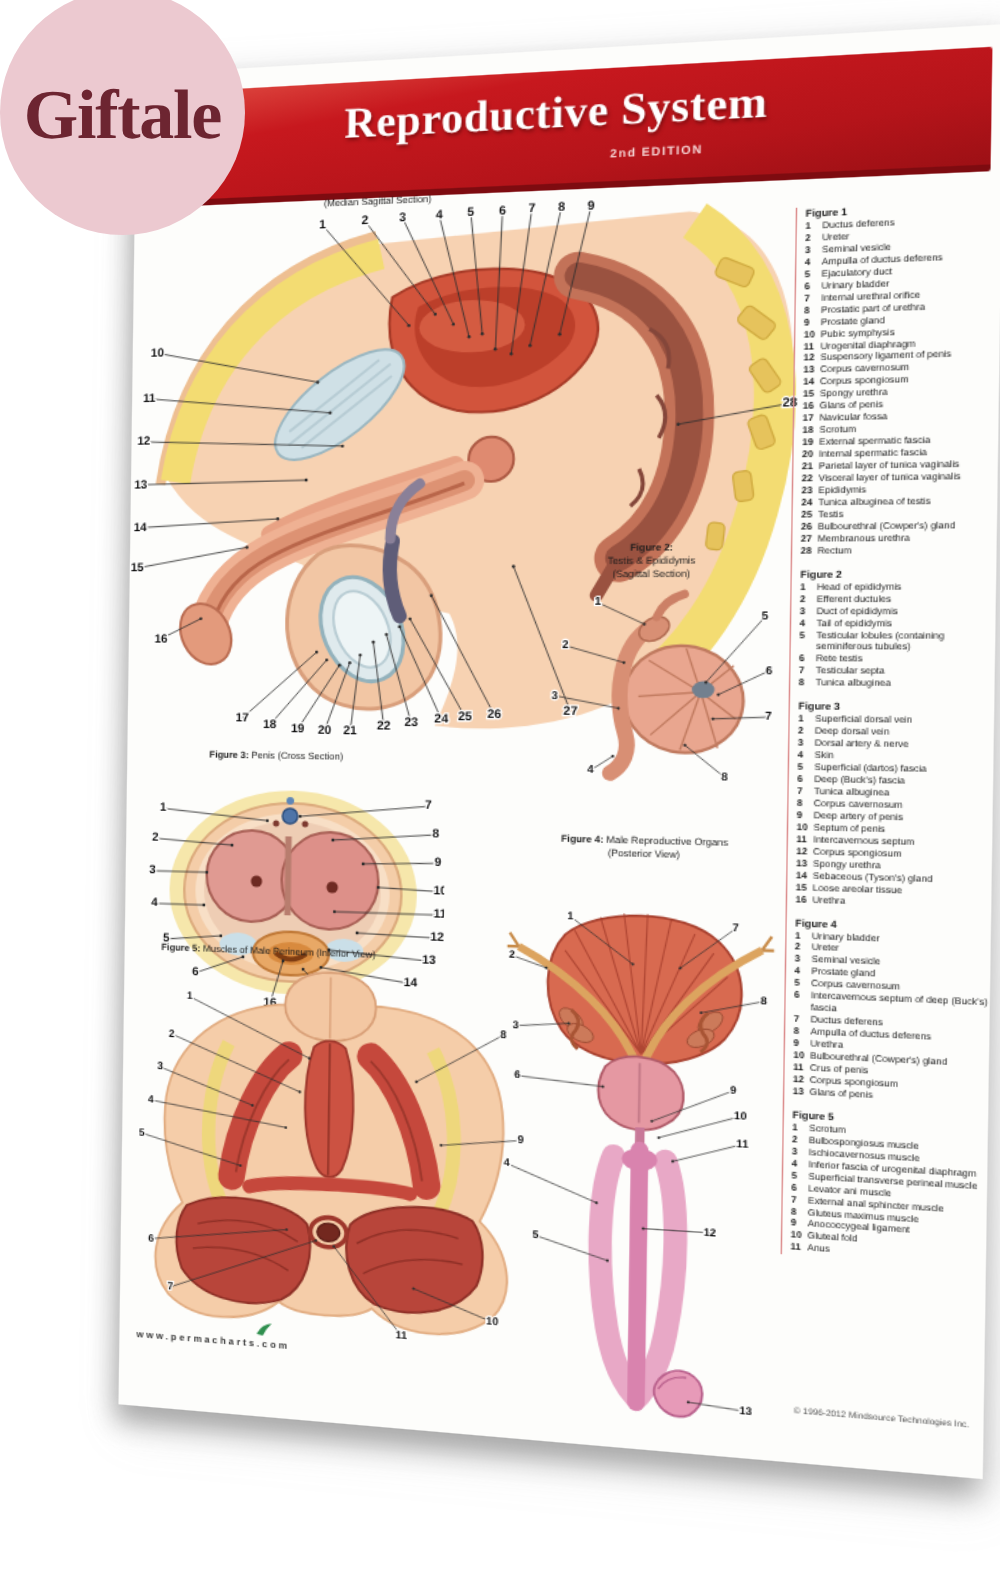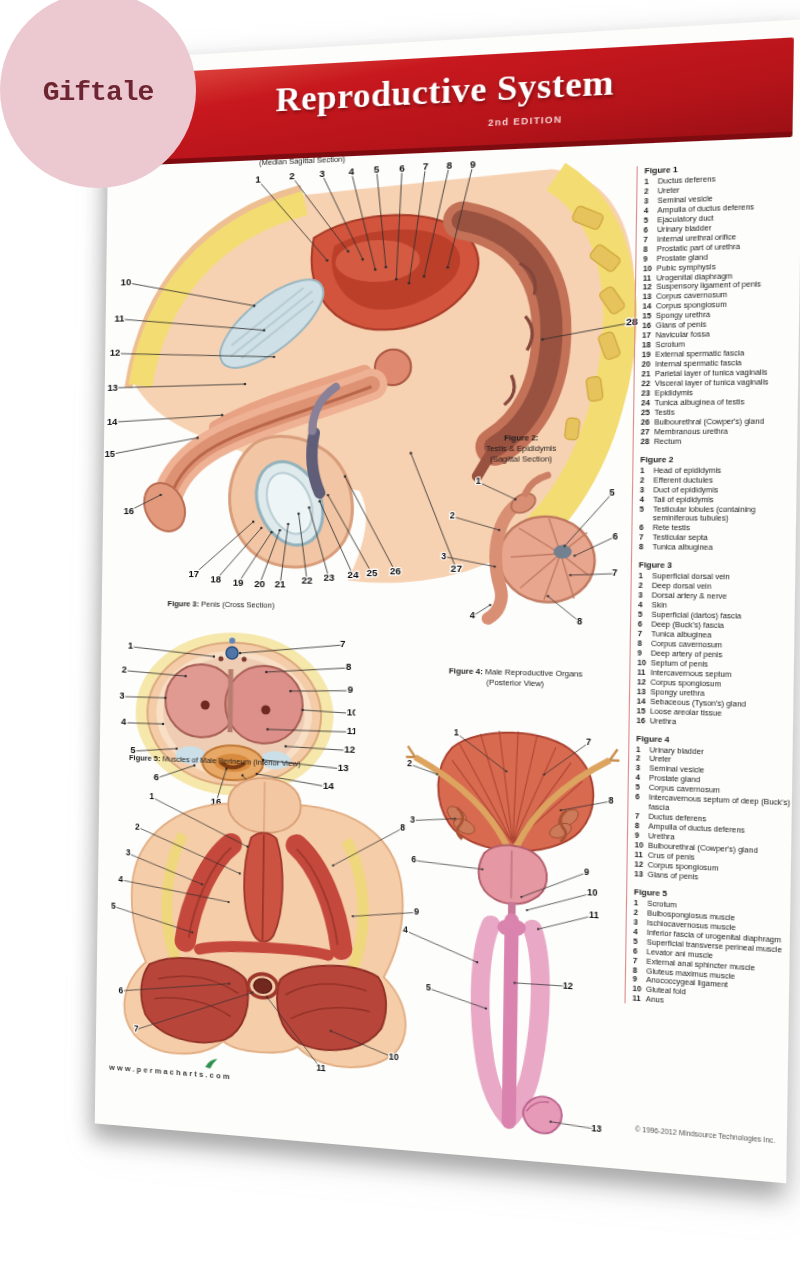--- a/index.html
+++ b/index.html
@@ -58,21 +58,21 @@
   
   .website{position:absolute;left:14px;top:1002px;font-size:7.5px;font-weight:700;
     letter-spacing:2.2px;color:#3a3a3a;}
   .leaf{position:absolute;left:96px;top:-13px;width:14px;height:12px;}
   .copyright{position:absolute;right:10px;top:1022px;width:170px;text-align:right;
     font-size:6.4px;color:#555555;}
 
   
   .badge{position:absolute;left:0px;top:-8px;width:196px;height:196px;border-radius:50%;
     background:#ecc9d0;display:flex;align-items:center;justify-content:center;z-index:10;}
-  .badge span{font-family:Liberation Mono, monospace;font-weight:700;font-size:28px;color:#6d2531;
+  .badge span{font-family:Liberation Serif, serif;font-weight:700;font-size:56px;color:#6d2531;
     letter-spacing:-1px;transform:translateY(2px);}
 </style>
 </head>
 <body>
 
 <div class="scene">
 
   <div class="poster">
 
     <div class="banner">

